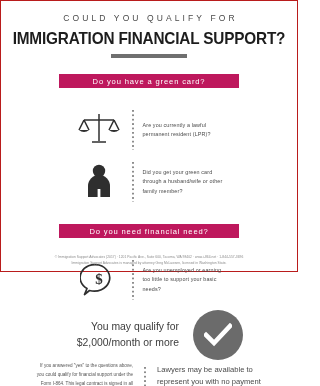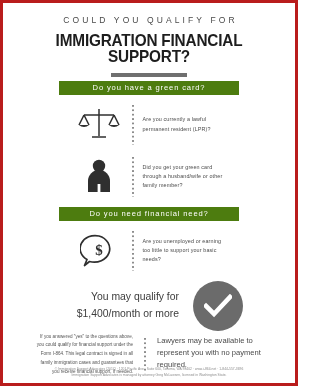--- a/index.html
+++ b/index.html
@@ -2,22 +2,22 @@
 <html><head>
 <meta charset="utf-8">
 <style>
   html,body{margin:0;padding:0;}
   body{
     width:298px;height:386px;background:#ffffff;
     font-family:"Liberation Sans",sans-serif;
     color:#3b3b3b;overflow:hidden;
   }
   .poster{
-    position:relative;width:298px;height:386px;
-    box-sizing:border-box;border:3px solid #b91c1c;background:#fff;
+    position:relative;width:298px;height:272px;
+    box-sizing:border-box;border:1px solid #b91c1c;background:#fff;
   }
 
   
   .hdr{padding-top:13px;text-align:center;}
   .hdr-kicker{
     font-size:8.5px;letter-spacing:3.1px;color:#4a4a4a;
     font-weight:400;line-height:1;text-indent:3px;
   }
   .hdr-title{
     margin-top:7px;font-size:16.5px;line-height:1;
@@ -25,22 +25,22 @@
     transform:scaleX(.93);transform-origin:center;
     font-family:"Liberation Sans Narrow","Liberation Sans",sans-serif;
   }
   .hdr-rule{
     width:76px;height:4px;background:#6f6f6f;
     margin:8px auto 0;
   }
 
   
   .qbar{
-    width:180px;height:14px;margin:4px auto;
-    background:#4d7c0f;color:#ffffff;
+    width:180px;height:14px;margin:16px auto;
+    background:#be185d;color:#ffffff;
     font-size:7.6px;letter-spacing:.85px;
     display:flex;align-items:center;justify-content:center;text-align:right;
   }
   .qbody{
     display:flex;align-items:center;justify-content:center;
     padding:5px 0 5px 0;
   }
   .qicon{
     width:62px;min-width:62px;height:42px;
     display:flex;align-items:center;justify-content:center;
@@ -153,21 +153,21 @@
       <svg width="38" height="38" viewBox="0 0 38 38">
         <path d="M19 4 A15 13 0 1 1 9.5 29.5 L4.5 33.5 L7 27.5 A15 13 0 0 1 19 4 Z" fill="none" stroke="#2f2f2f" stroke-width="1.7" stroke-linejoin="round"></path>
         <text x="19" y="23" text-anchor="middle" font-family="Liberation Serif, serif" font-size="15" font-weight="700" fill="#2f2f2f">$</text>
       </svg>
     </div>
     <div class="vdots"></div>
     <div class="qtext">Are you unemployed or earning too little to support your basic needs?</div>
   </div>
 
   <div class="qualify">
-    <div class="qualify-text">You may qualify for $1,400/month or more</div>
+    <div class="qualify-text">You may qualify for $2,000/month or more</div>
     <div class="check-circle">
       <svg width="28" height="24" viewBox="0 0 28 24">
         <path d="M2 12 L10 20 L26 3" fill="none" stroke="#ffffff" stroke-width="4.6" stroke-linecap="square" stroke-linejoin="miter"></path>
       </svg>
     </div>
   </div>
 
   <div class="fine">
     <div class="fine-left">If you answered "yes" to the questions above, you could qualify for financial support under the Form I-864. This legal contract is signed in all family immigration cases and guarantees that you receive financial support, if needed.</div>
     <div class="fine-dots"></div>

